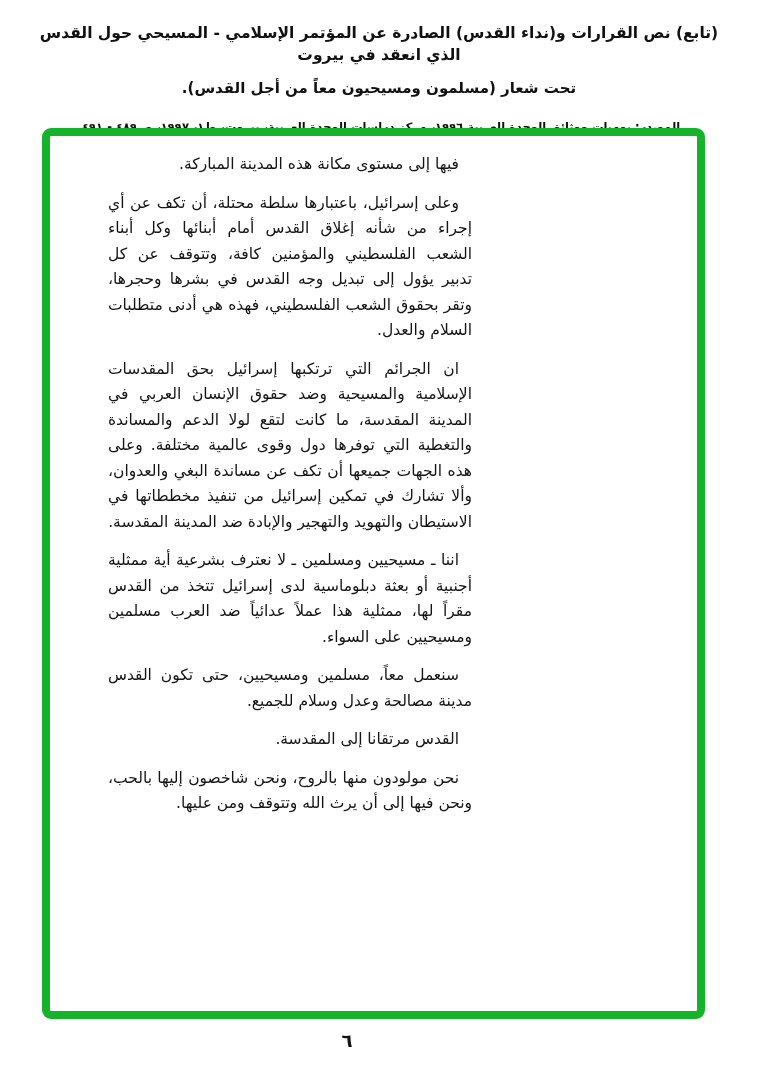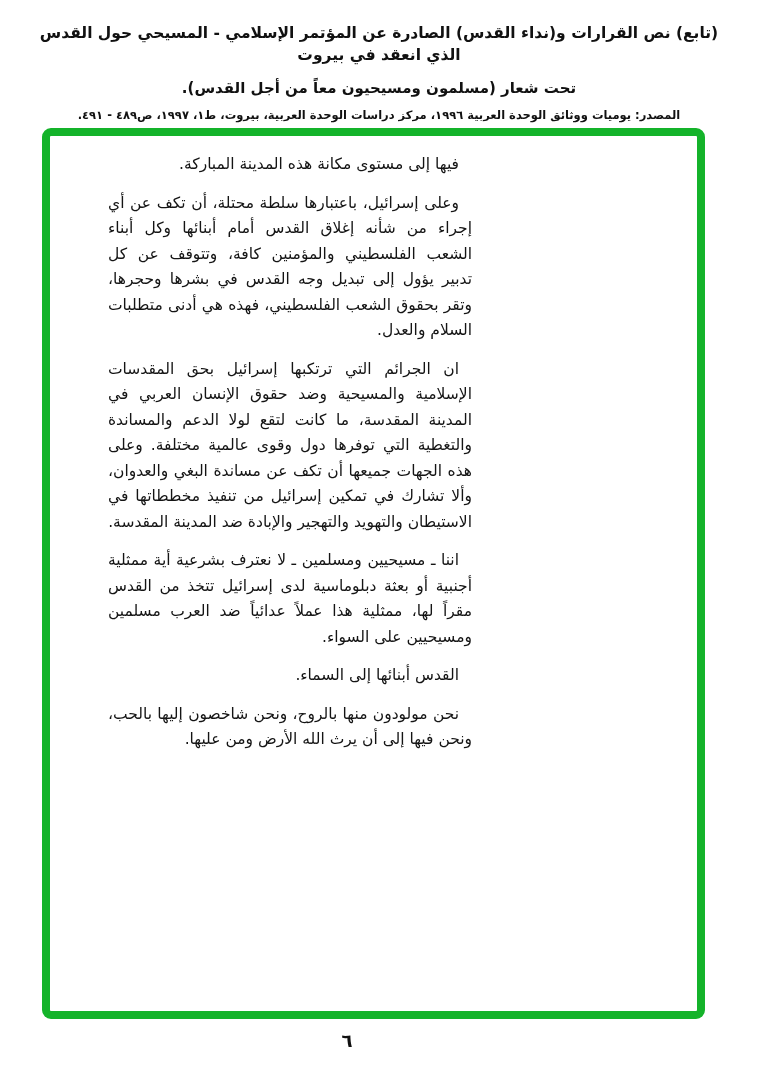--- a/index.html
+++ b/index.html
@@ -32,21 +32,21 @@
   .header-line2 {
     font-size: 15px;
     font-weight: bold;
     line-height: 21px;
     margin-top: 12px;
   }
   .header-source {
     font-size: 11.5px;
     font-weight: bold;
     line-height: 16px;
-    margin-top: 8px;
+    margin-top: 20px;
   }
   .frame {
     position: absolute;
     left: 42px;
     top: 128px;
     width: 647px;
     height: 875px;
     border: 8px solid #14b32a;
     border-radius: 9px;
     background: #ffffff;
@@ -88,20 +88,21 @@
     <div class="header-line2">تحت شعار (مسلمون ومسيحيون معاً من أجل القدس).</div>
     <div class="header-source">المصدر: يوميات ووثائق الوحدة العربية ١٩٩٦،  مركز دراسات الوحدة العربية، بيروت، ط١، ١٩٩٧، ص٤٨٩ - ٤٩١.</div>
   </header>
 
   <div class="frame" style="border-color: rgb(20, 179, 42);">
     <div class="body-text">
       <p>فيها إلى مستوى مكانة هذه المدينة المباركة.</p>
       <p>وعلى إسرائيل، باعتبارها سلطة محتلة، أن تكف عن أي إجراء من شأنه إغلاق القدس أمام أبنائها وكل أبناء الشعب الفلسطيني والمؤمنين كافة، وتتوقف عن كل تدبير يؤول إلى تبديل وجه القدس في بشرها وحجرها، وتقر بحقوق الشعب الفلسطيني، فهذه هي أدنى متطلبات السلام والعدل.</p>
       <p>ان الجرائم التي ترتكبها إسرائيل بحق المقدسات الإسلامية والمسيحية وضد حقوق الإنسان العربي في المدينة المقدسة، ما كانت لتقع لولا الدعم والمساندة والتغطية التي توفرها دول وقوى عالمية مختلفة. وعلى هذه الجهات جميعها أن تكف عن مساندة البغي والعدوان، وألا تشارك في تمكين إسرائيل من تنفيذ مخططاتها في الاستيطان والتهويد والتهجير والإبادة ضد المدينة المقدسة.</p>
       <p>اننا ـ مسيحيين ومسلمين ـ لا نعترف بشرعية أية ممثلية أجنبية أو بعثة دبلوماسية لدى إسرائيل تتخذ من القدس مقراً لها، ممثلية هذا عملاً عدائياً ضد العرب مسلمين ومسيحيين على السواء.</p>
-      <p>القدس أبنائها إلى السماء.</p>
-      <p>نحن مولودون منها بالروح، ونحن شاخصون إليها بالحب، ونحن فيها إلى أن يرث الله الأرض ومن عليها.</p>
+      <p>سنعمل معاً، مسلمين ومسيحيين، حتى تكون القدس مدينة مصالحة وعدل وسلام للجميع.</p>
+      <p>القدس مرتقانا إلى المقدسة.</p>
+      <p>نحن مولودون منها بالروح، ونحن شاخصون إليها بالحب، ونحن فيها إلى أن يرث الله وتتوقف ومن عليها.</p>
     </div>
   </div>
 
   <div class="page-number">٦</div>
 
 </div>
 
 </body></html>

